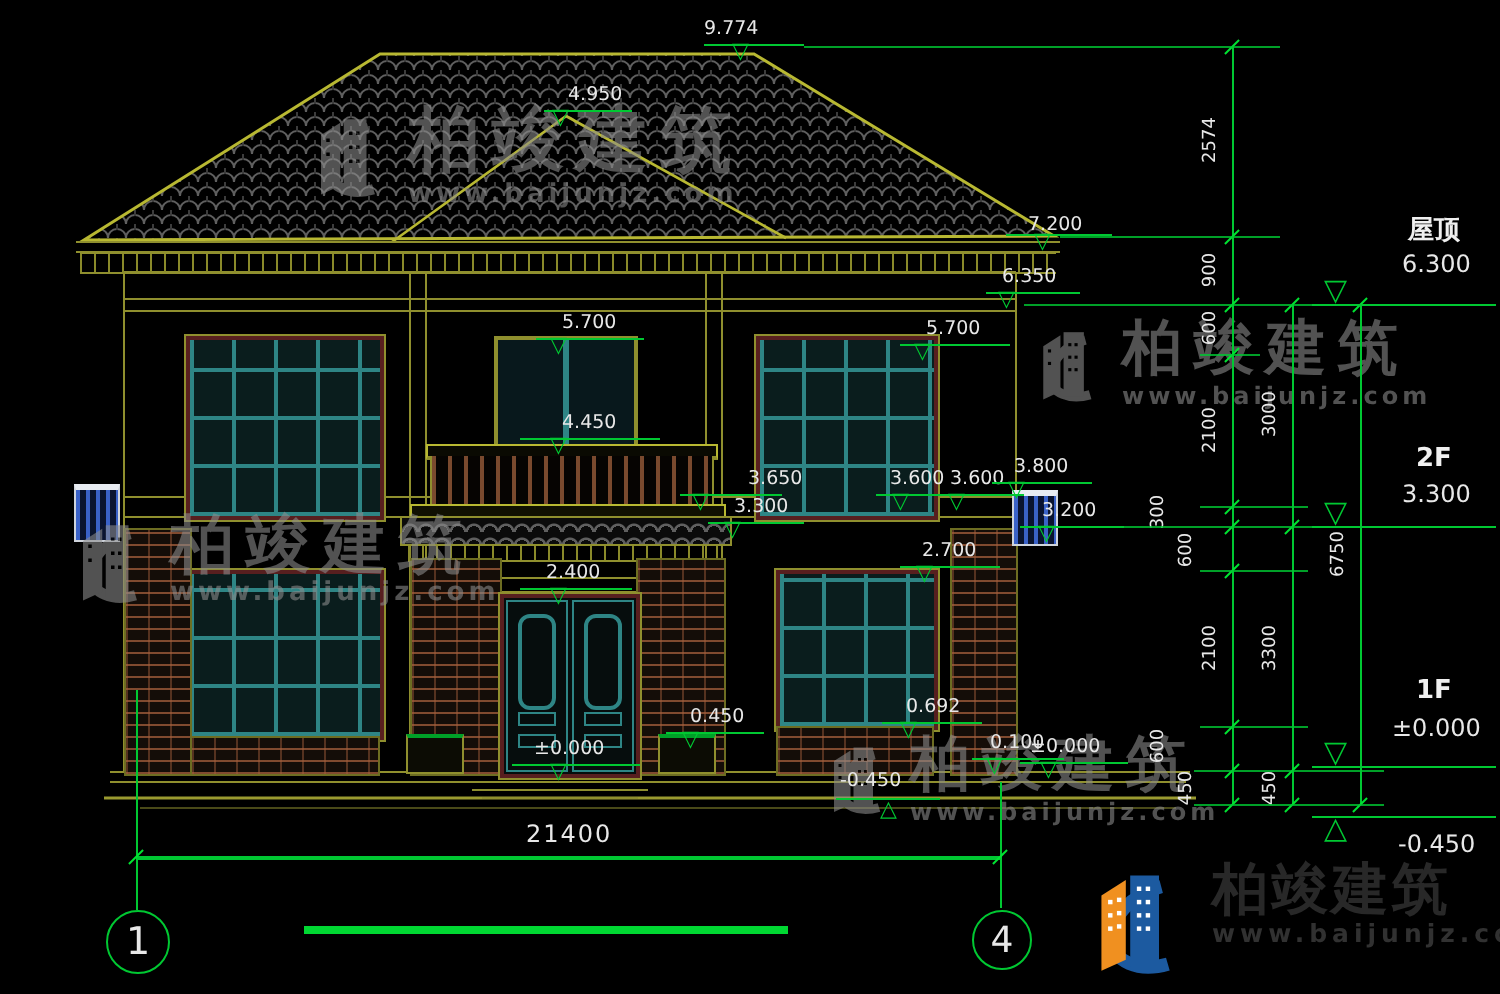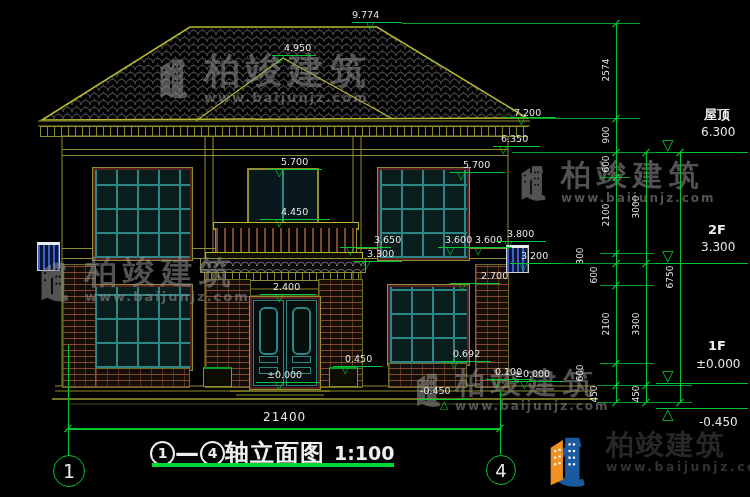--- a/index.html
+++ b/index.html
@@ -261,21 +261,21 @@
       <div class="tri" style="left: 474px; top: 245px;">▽</div>
       <div class="dimtxt" style="left: 475px; top: 235px;">3.600</div>
       <div class="mline" style="left: 496px; top: 241px; width: 50px;"></div>
       <div class="tri" style="left: 504px; top: 239px;">▽</div>
       <div class="dimtxt" style="left: 507px; top: 229px;">3.800</div>
       <div class="mline" style="left: 510px; top: 263px; width: 52px;"></div>
       <div class="tri" style="left: 519px; top: 261px;">▽</div>
       <div class="dimtxt" style="left: 521px; top: 251px;">3.200</div>
       <div class="mline" style="left: 450px; top: 283px; width: 50px;"></div>
       <div class="tri" style="left: 458px; top: 281px;">▽</div>
-      <div class="dimtxt" style="left: 461px; top: 271px; margin-left: 20px;">2.700</div>
+      <div class="dimtxt" style="left: 461px; top: 271px;">2.700</div>
       <div class="mline" style="left: 260px; top: 294px; width: 56px;"></div>
       <div class="tri" style="left: 275px; top: 292px;">▽</div>
       <div class="dimtxt" style="left: 273px; top: 282px;">2.400</div>
       <div class="mline" style="left: 333px; top: 366px; width: 49px;"></div>
       <div class="tri" style="left: 341px; top: 364px;">▽</div>
       <div class="dimtxt" style="left: 345px; top: 354px;">0.450</div>
       <div class="mline" style="left: 441px; top: 361px; width: 50px;"></div>
       <div class="tri" style="left: 450px; top: 359px;">▽</div>
       <div class="dimtxt" style="left: 453px; top: 349px;">0.692</div>
       <div class="mline" style="left: 486px; top: 379px; width: 46px;"></div>
@@ -351,23 +351,20 @@
       <div class="axiscircle" style="left: 53px; top: 455px; width: 30px; height: 30px; font-size: 19px;">1</div>
       <div class="vline" style="left: 500px; top: 391px; height: 63px;"></div>
       <div class="axiscircle" style="left: 486px; top: 455px; width: 28px; height: 28px; font-size: 18px;">4</div>
     </div>
 
   <div class="mline" style="left:68px;top:428px;width:432px;border-top-width:2px"></div>
   <div class="tick" style="left:63px;top:428px"></div>
   <div class="tick" style="left:495px;top:428px"></div>
   <div class="dimtxt" style="left:263px;top:411px;font-size:12px;letter-spacing:1px">21400</div>
 
-  <div id="titlebar">
-    <span class="titlecircle">1</span><span class="big">—</span><span class="titlecircle">4</span><span class="big">轴立面图</span><span class="scale">1:100</span>
-  </div>
   <div id="title-underline"></div>
 
   <div id="footer-brand">
     <svg width="72" height="62" viewBox="0 0 64 56">
       <path d="M50,47 A25,17 -25 1 1 47,12" fill="none" stroke="#1c5aa0" stroke-width="6"></path>
       <path d="M20,16 L31,9 V45 L20,50 Z" fill="#f09020"></path>
       <rect x="33" y="7" width="13" height="41" fill="#1c5aa0"></rect>
       <g fill="#ffffff">
         <rect x="23" y="18" width="2" height="2"></rect>
           <rect x="27" y="17" width="2" height="2"></rect>

